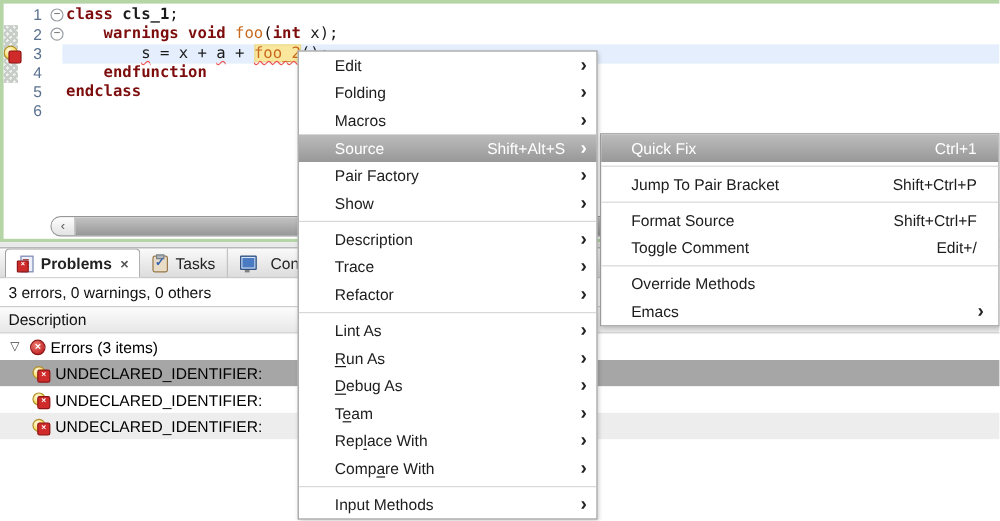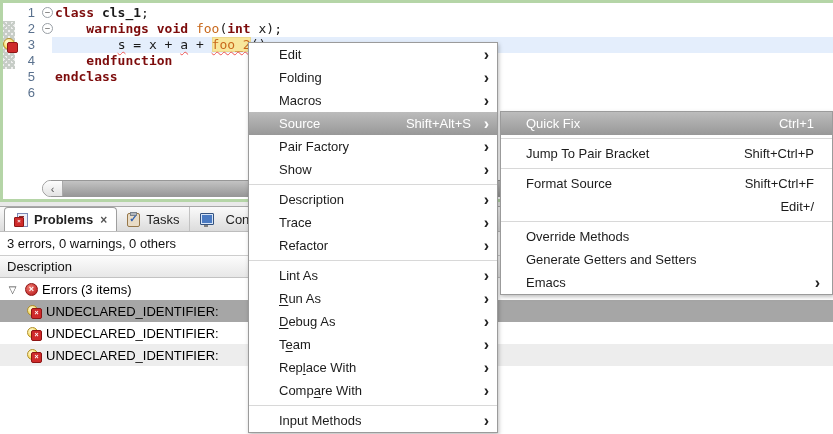--- a/index.html
+++ b/index.html
@@ -325,30 +325,27 @@
       <span class="msp"></span>
       <span class="mshort">Shift+Ctrl+P</span>
     </div>
     <div class="msep"></div>
     <div class="mitem">
       <span class="mlabel">Format Source</span>
       <span class="msp"></span>
       <span class="mshort">Shift+Ctrl+F</span>
     </div>
     <div class="mitem">
+      <span class="mlabel">Toggle Comment</span>
       <span class="msp"></span>
       <span class="mshort">Edit+/</span>
     </div>
     <div class="msep"></div>
     <div class="mitem">
       <span class="mlabel">Override Methods</span>
       <span class="msp"></span>
     </div>
     <div class="mitem">
-      <span class="mlabel">Generate Getters and Setters</span>
-      <span class="msp"></span>
-    </div>
-    <div class="mitem">
       <span class="mlabel">Emacs</span>
       <span class="msp"></span>
       <span class="marrow">›</span>
     </div>
   </div>
 
 </body></html>

